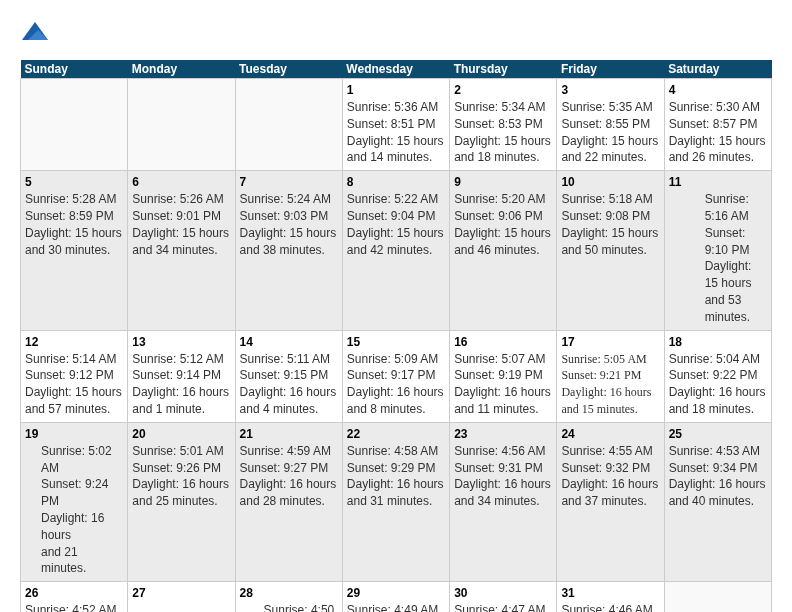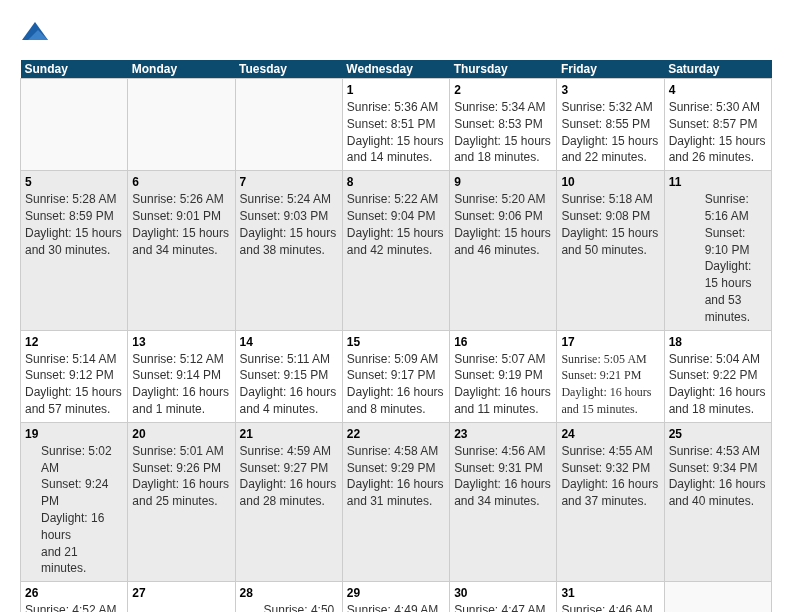--- a/index.html
+++ b/index.html
@@ -142,21 +142,21 @@
         </td>
         <td>
           <div class="day-number">2</div>
           <div class="day-info" style="white-space: pre-line;">Sunrise: 5:34 AM
 Sunset: 8:53 PM
 Daylight: 15 hours
 and 18 minutes.</div>
         </td>
         <td>
           <div class="day-number">3</div>
-          <div class="day-info" style="white-space: pre-line;">Sunrise: 5:32 AM
+          <div class="day-info" style="white-space: pre-line;">Sunrise: 5:35 AM
 Sunset: 8:55 PM
 Daylight: 15 hours
 and 22 minutes.</div>
         </td>
         <td>
           <div class="day-number">4</div>
           <div class="day-info" style="white-space: pre-line;">Sunrise: 5:30 AM
 Sunset: 8:57 PM
 Daylight: 15 hours
 and 26 minutes.</div>

